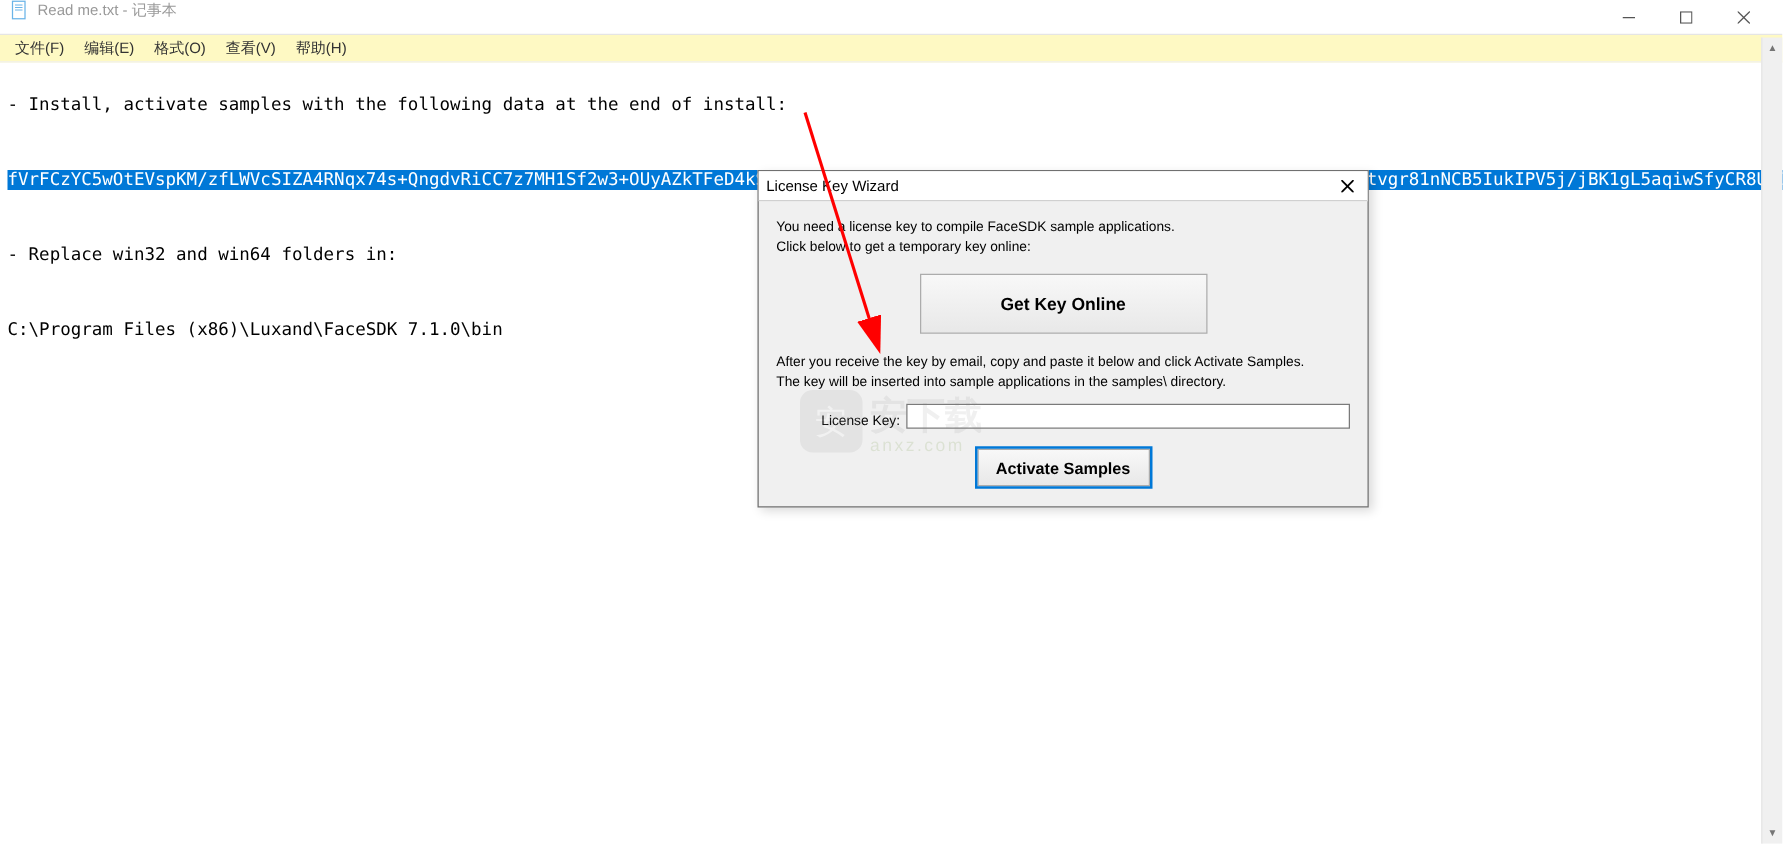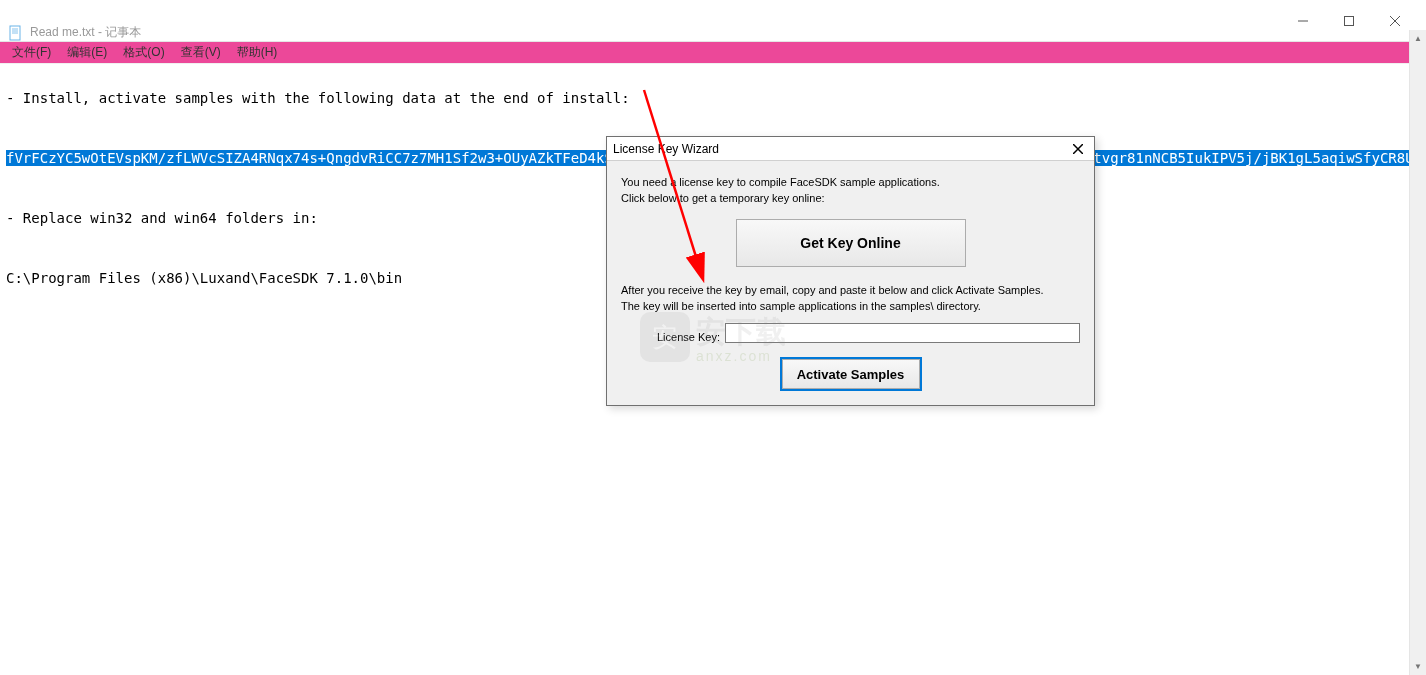--- a/index.html
+++ b/index.html
@@ -8,25 +8,25 @@
   height: 675px;
   background: #fff;
   font-family: "Microsoft YaHei", "Segoe UI", sans-serif;
   font-size: 12px;
   overflow: hidden;
   position: relative;
 }
 
 
 .titlebar {
-  height: 42px;
+  height: 28px;
   background: #fff;
   border-bottom: 1px solid #e5e5e5;
   display: flex;
-  align-items: flex-end;
+  align-items: flex-start;
   padding: 0 8px;
   position: relative;
 }
 .titlebar-icon {
   width: 16px;
   height: 16px;
   margin-right: 6px;
   display: flex;
   align-items: center;
   justify-content: center;
@@ -46,21 +46,21 @@
   display: flex;
   align-items: center;
   justify-content: center;
   color: #666;
   font-size: 10px;
 }
 
 
 .menubar {
   height: 22px;
-  background: #ec4899;
+  background: #fef9c3;
   display: flex;
   align-items: center;
   padding: 0 4px;
   border-bottom: 1px solid #f0f0f0;
 }
 .menu-item {
   padding: 2px 8px;
   color: #333;
   font-size: 12px;
   cursor: default;

